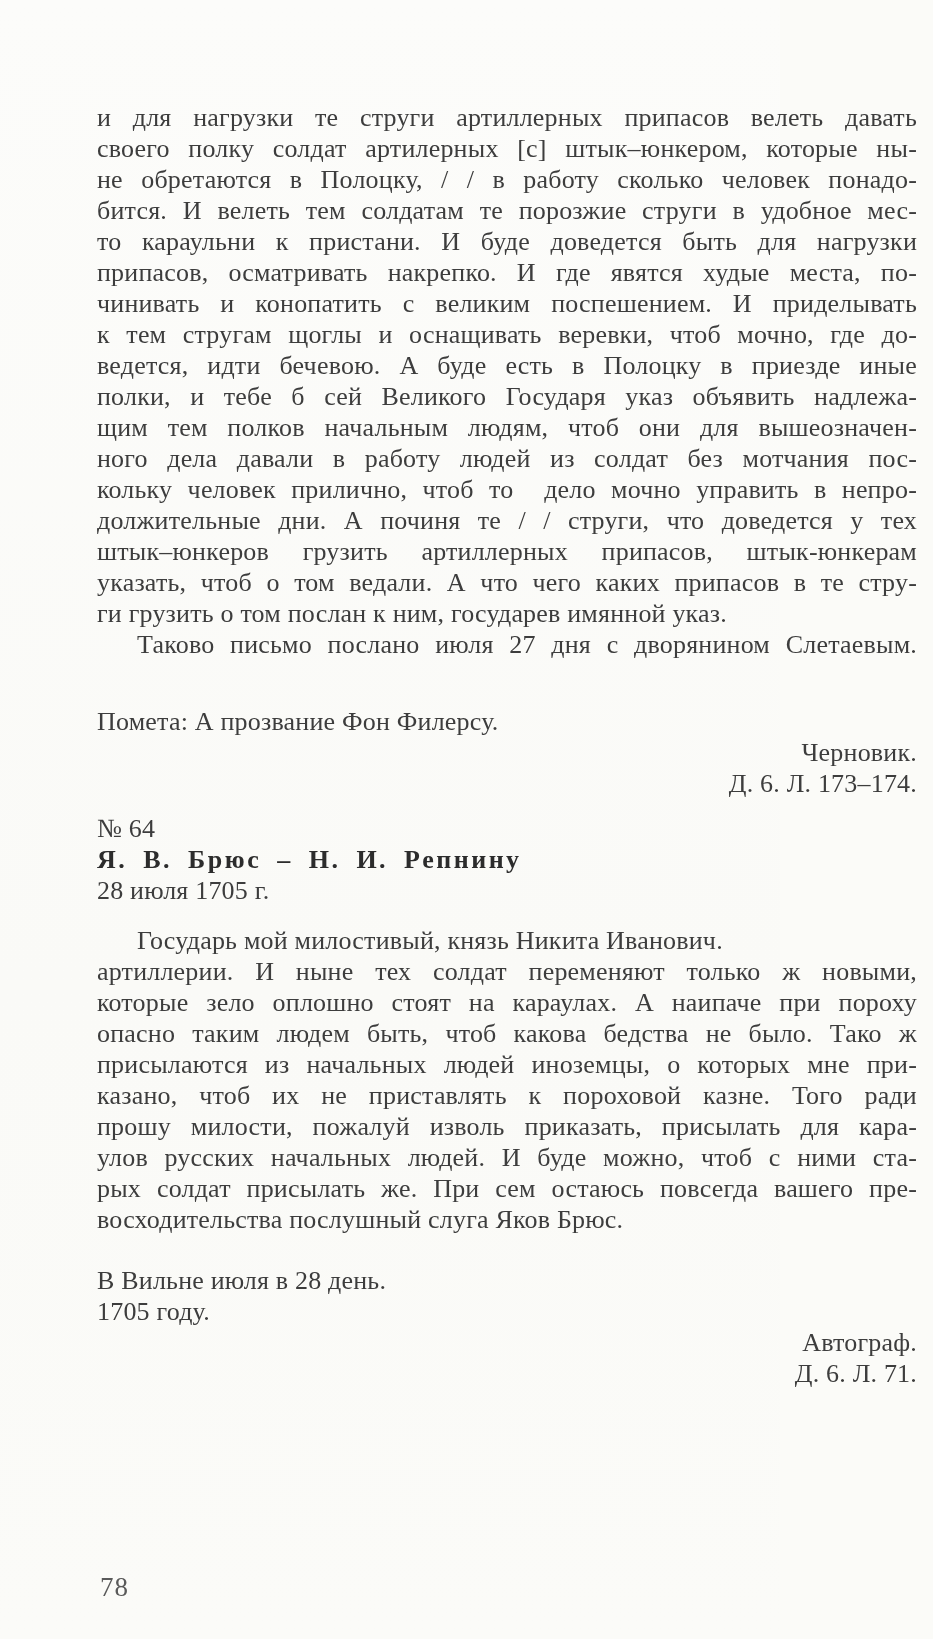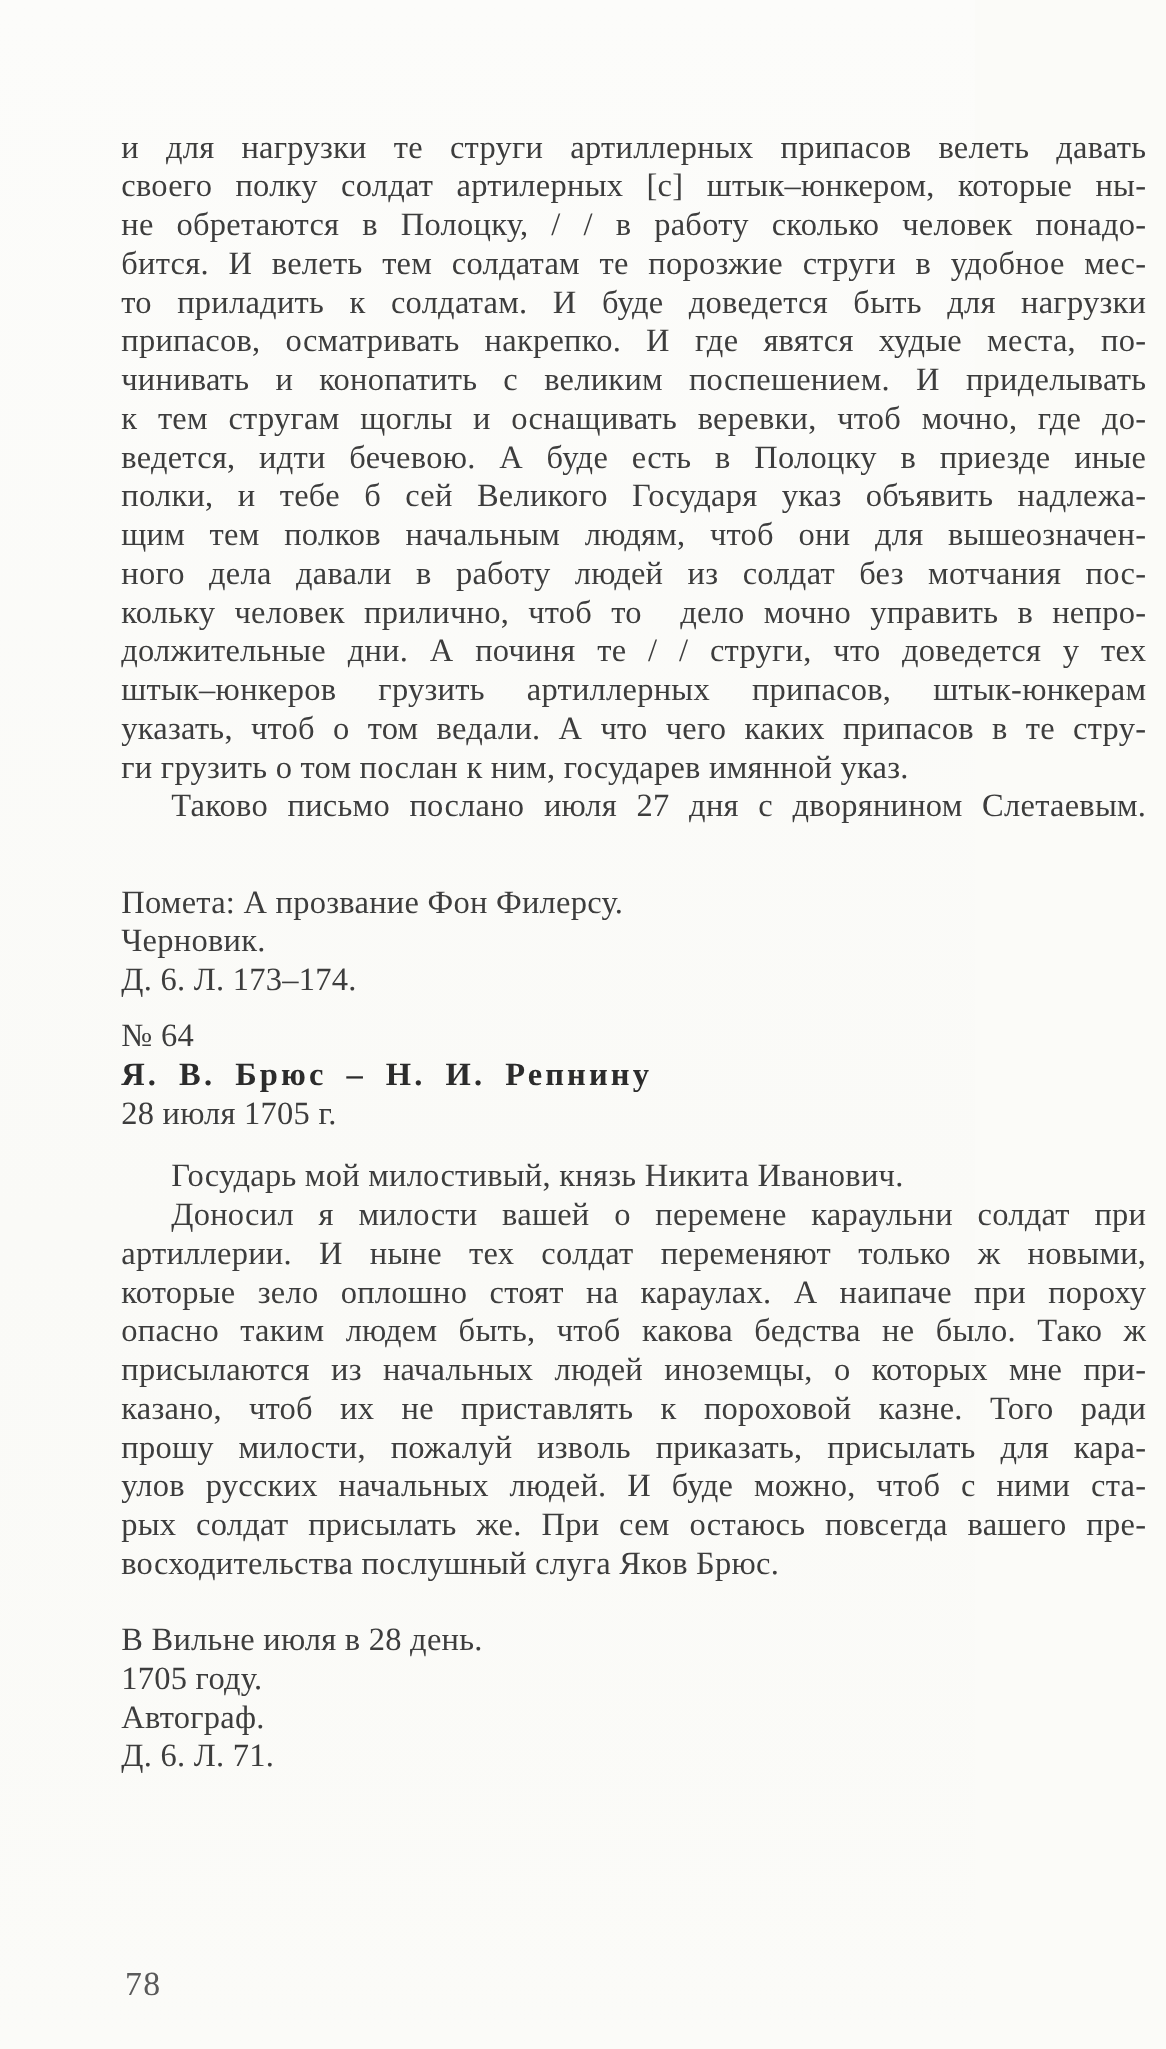--- a/index.html
+++ b/index.html
@@ -27,21 +27,21 @@
     line-height: 31px;
     letter-spacing: 0.2px;
   }
   .line { white-space: pre-wrap; }
   .line.j {
     text-align: justify;
     text-align-last: justify;
   }
   .line.ind { text-indent: 40px; }
   .note-line { margin-top: 46px; }
-  .right-block { }
+  .right-block { text-align: right; }
   .doc64-head { margin-top: 14px; }
   .doc-title {
     font-weight: bold;
     color: #2c2c2c;
     letter-spacing: 2.5px;
     word-spacing: 7px;
   }
   .doc64-body { margin-top: 19px; }
   .place-block { margin-top: 30px; }
   .page-footer {
@@ -58,21 +58,21 @@
 
 <div class="page">
   <div class="text-block">
 
     <section>
       <div>
           <div class="line j">и для нагрузки те струги артиллерных припасов велеть давать</div>
           <div class="line j">своего полку солдат артилерных [с] штык–юнкером, которые ны-</div>
           <div class="line j">не обретаются в Полоцку, / / в работу сколько человек понадо-</div>
           <div class="line j">бится. И велеть тем солдатам те порозжие струги в удобное мес-</div>
-          <div class="line j">то приладить к солдатам. И буде доведется быть для нагрузки</div>
+          <div class="line j">то караульни к пристани. И буде доведется быть для нагрузки</div>
           <div class="line j">припасов, осматривать накрепко. И где явятся худые места, по-</div>
           <div class="line j">чинивать и конопатить с великим поспешением. И приделывать</div>
           <div class="line j">к тем стругам щоглы и оснащивать веревки, чтоб мочно, где до-</div>
           <div class="line j">ведется, идти бечевою. А буде есть в Полоцку в приезде иные</div>
           <div class="line j">полки, и тебе б сей Великого Государя указ объявить надлежа-</div>
           <div class="line j">щим тем полков начальным людям, чтоб они для вышеозначен-</div>
           <div class="line j">ного дела давали в работу людей из солдат без мотчания пос-</div>
           <div class="line j">кольку человек прилично, чтоб то  дело мочно управить в непро-</div>
           <div class="line j">должительные дни. А починя те / / струги, что доведется у тех</div>
           <div class="line j">штык–юнкеров грузить артиллерных припасов, штык-юнкерам</div>
@@ -89,21 +89,20 @@
 
     <section>
       <div class="doc64-head">
         <div class="line">№ 64</div>
         <div class="line doc-title">Я. В. Брюс – Н. И. Репнину</div>
         <div class="line">28 июля 1705 г.</div>
       </div>
 
       <div class="doc64-body">
           <div class="line ind">Государь мой милостивый, князь Никита Иванович.</div>
-          <div class="line j ind">Доносил я милости вашей о перемене караульни солдат при</div>
           <div class="line j">артиллерии. И ныне тех солдат переменяют только ж новыми,</div>
           <div class="line j">которые зело оплошно стоят на караулах. А наипаче при пороху</div>
           <div class="line j">опасно таким людем быть, чтоб какова бедства не было. Тако ж</div>
           <div class="line j">присылаются из начальных людей иноземцы, о которых мне при-</div>
           <div class="line j">казано, чтоб их не приставлять к пороховой казне. Того ради</div>
           <div class="line j">прошу милости, пожалуй изволь приказать, присылать для кара-</div>
           <div class="line j">улов русских начальных людей. И буде можно, чтоб с ними ста-</div>
           <div class="line j">рых солдат присылать же. При сем остаюсь повсегда вашего пре-</div>
           <div class="line">восходительства послушный слуга Яков Брюс.</div>
         </div>

